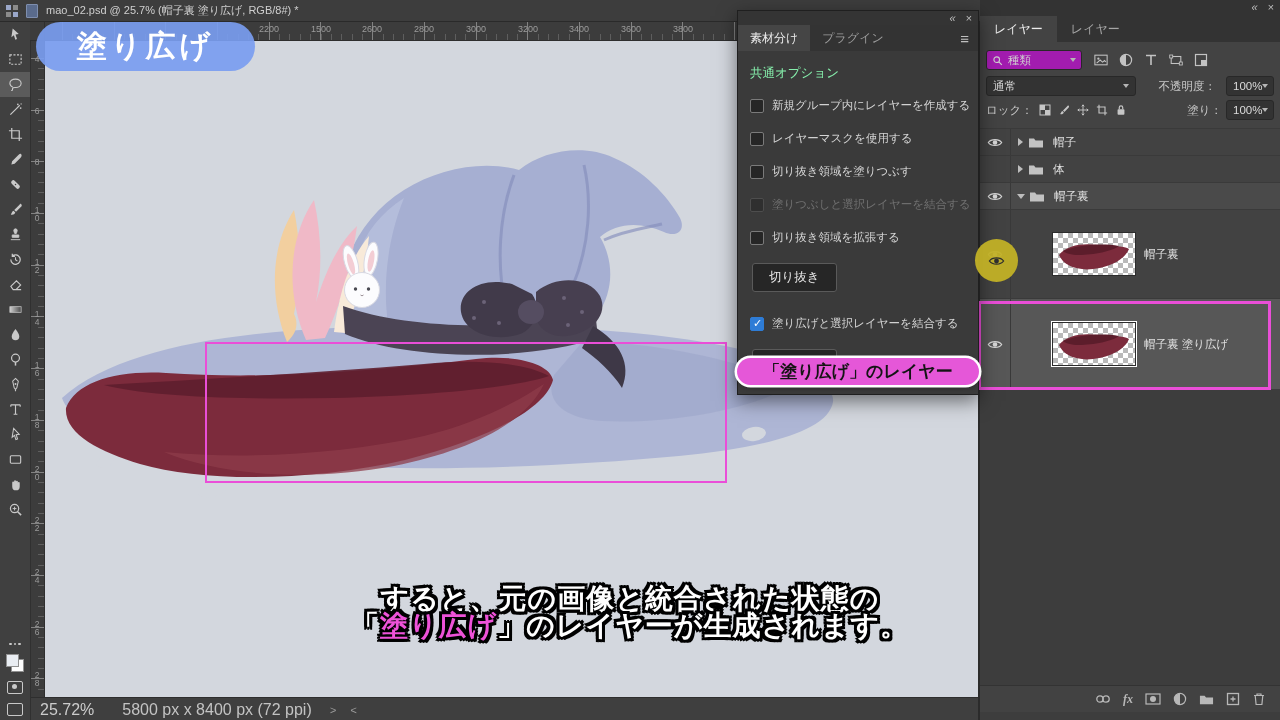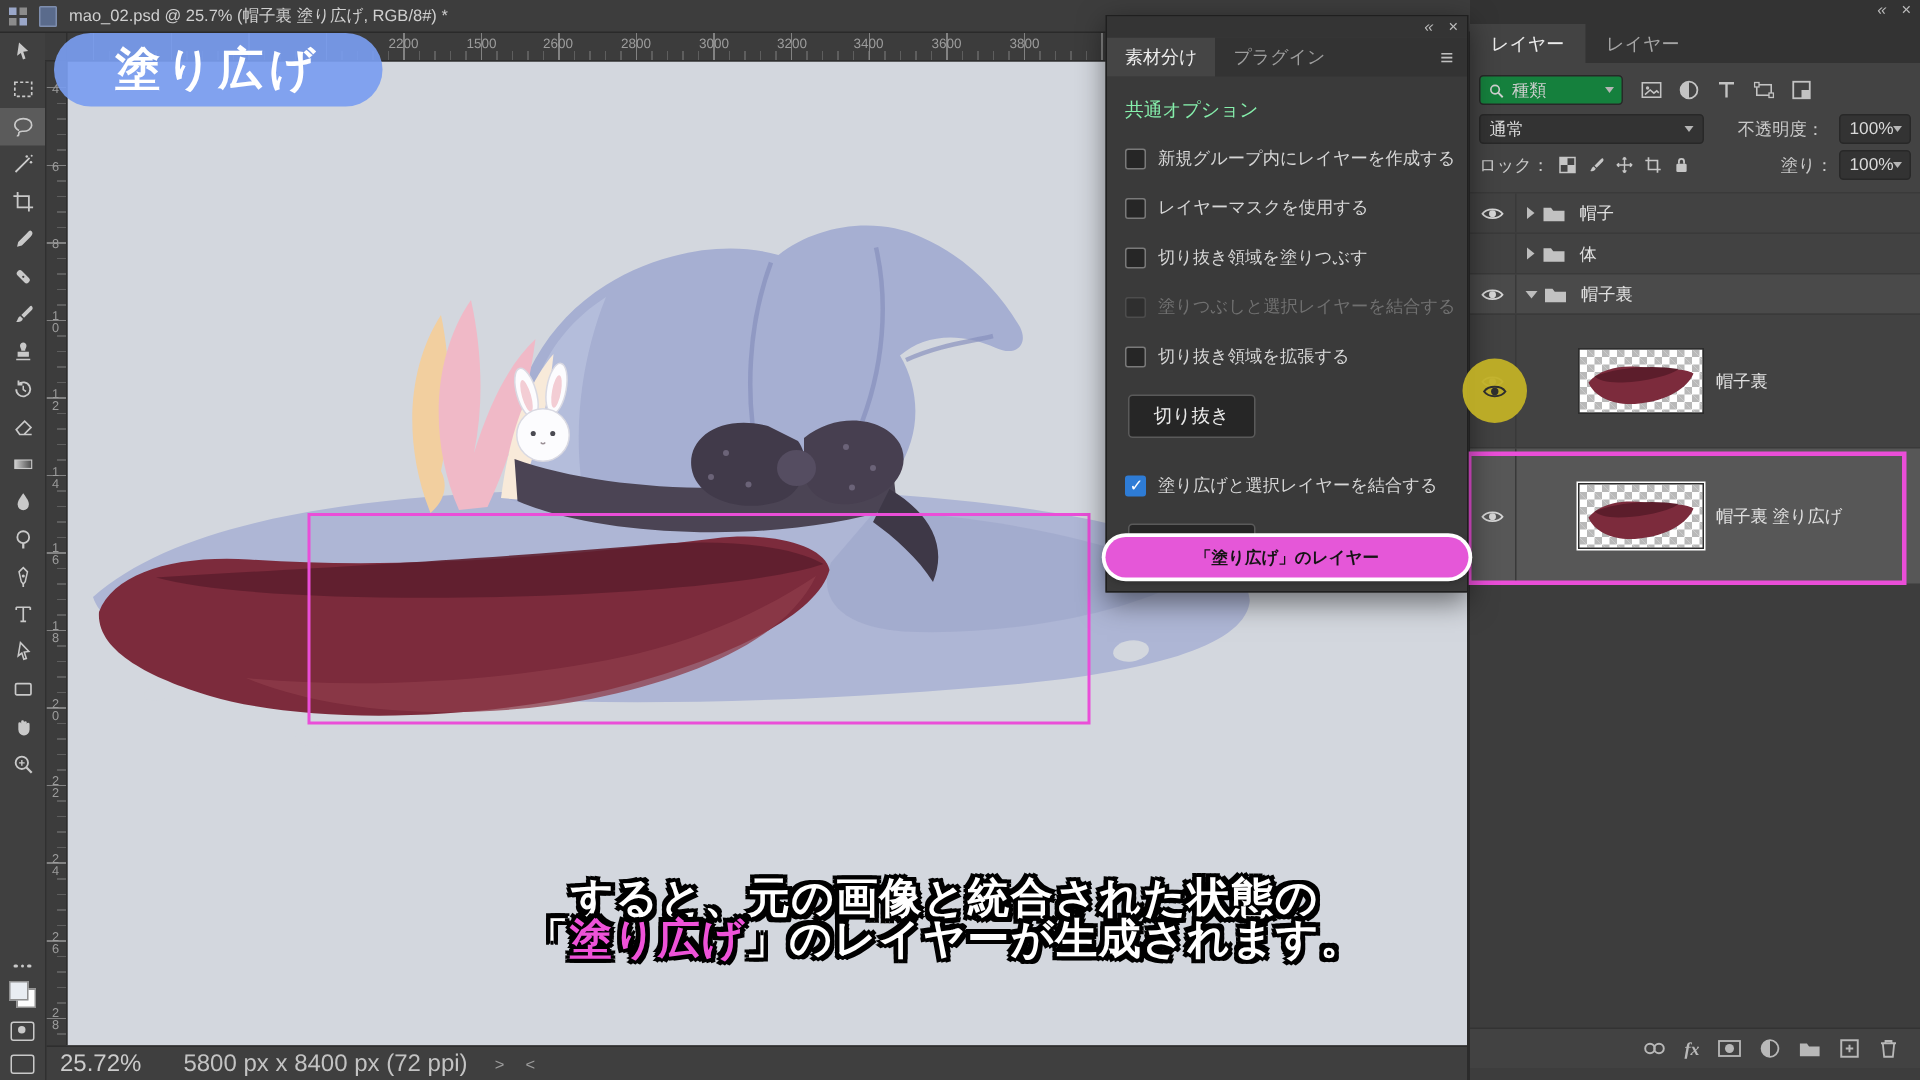--- a/index.html
+++ b/index.html
@@ -60,21 +60,21 @@
          font-size:30px;font-weight:bold;color:#fff;letter-spacing:4px;}
   .cap{left:250px;width:760px;text-align:center;font-weight:bold;font-size:28px;color:#fff;z-index:20;
        letter-spacing:1px;
        text-shadow:-3px -3px 0 #000,0 -3px 0 #000,3px -3px 0 #000,-3px 0 0 #000,3px 0 0 #000,
                    -3px 3px 0 #000,0 3px 0 #000,3px 3px 0 #000,-2px -2px 0 #000,2px -2px 0 #000,
                    -2px 2px 0 #000,2px 2px 0 #000;}
   .cap1{top:580px;} .cap2{top:607px;}
   .cap .hl{color:#ee52d8;}
   .callout{left:737px;top:358px;width:242px;height:27px;border-radius:14px;background:#e557d8;
            box-shadow:0 0 0 2.5px #fff,0 2px 6px rgba(0,0,0,.4);display:flex;align-items:center;justify-content:center;
-           font-size:11px;font-weight:bold;color:#141414;z-index:50;}
+           font-size:17px;font-weight:bold;color:#141414;z-index:50;}
 
   
   .ppanel{left:737px;top:10px;width:242px;height:385px;background:#3a3a3a;border:1px solid #1f1f1f;
           box-shadow:0 6px 18px rgba(0,0,0,.5);z-index:40;box-sizing:border-box;}
   .pp-head{height:14px;position:relative;background:#343434;}
   .winbtns{position:absolute;right:6px;top:0;display:flex;gap:10px;color:#bdbdbd;font-size:11px;line-height:14px;}
   .ic-collapse::before{content:"«";} .ic-close::before{content:"×";}
   .pp-tabs{height:26px;background:#333;display:flex;align-items:stretch;}
   .ptab{padding:0 12px;display:flex;align-items:center;font-size:12px;color:#9d9d9d;}
   .ptab.active{background:#454545;color:#ededed;}
@@ -94,21 +94,21 @@
 
   
   .dock{left:980px;top:0;width:300px;height:720px;background:#333;z-index:30;}
   .dock-top{height:16px;position:relative;background:#333;}
   .dtabs{height:26px;display:flex;background:#333;}
   .dtab{padding:0 14px;display:flex;align-items:center;font-size:12px;color:#a5a5a5;}
   .dtab.active{background:#434343;color:#ececec;}
   .dock-body{position:absolute;top:42px;left:0;right:0;bottom:0;background:#3d3d3d;}
   .panel-head{background:#434343;padding:4px 0 0;}
   .frow{height:28px;display:flex;align-items:center;padding:0 6px;}
-  .searchbox{width:96px;height:20px;background:#15803d;border:1px solid #282828;border-radius:3px;
+  .searchbox{width:96px;height:20px;background:#a21caf;border:1px solid #282828;border-radius:3px;
              display:flex;align-items:center;gap:5px;padding:0 5px;font-size:11.5px;color:#cfcfcf;box-sizing:border-box;}
   .caret{width:0;height:0;border-left:3.5px solid transparent;border-right:3.5px solid transparent;border-top:4px solid #b5b5b5;margin-left:auto;}
   .ficons{display:flex;gap:11px;margin-left:12px;align-items:center;color:#c3c3c3;}
   .ficons svg{width:14px;height:14px;}
   .brow{height:24px;display:flex;align-items:center;padding:0 6px;gap:6px;font-size:11.5px;color:#c9c9c9;}
   .lockrow{height:24px;display:flex;align-items:center;padding:0 6px 6px;font-size:11.5px;color:#c9c9c9;}
   .dd{height:20px;background:#333;border:1px solid #282828;border-radius:3px;display:flex;align-items:center;
       padding:0 6px;font-size:11.5px;color:#dadada;box-sizing:border-box;}
   .dd.blend{width:150px;} .dd.small{width:48px;margin-left:4px;}
   .lockicons{display:flex;gap:7px;margin-left:6px;align-items:center;color:#c6c6c6;}

